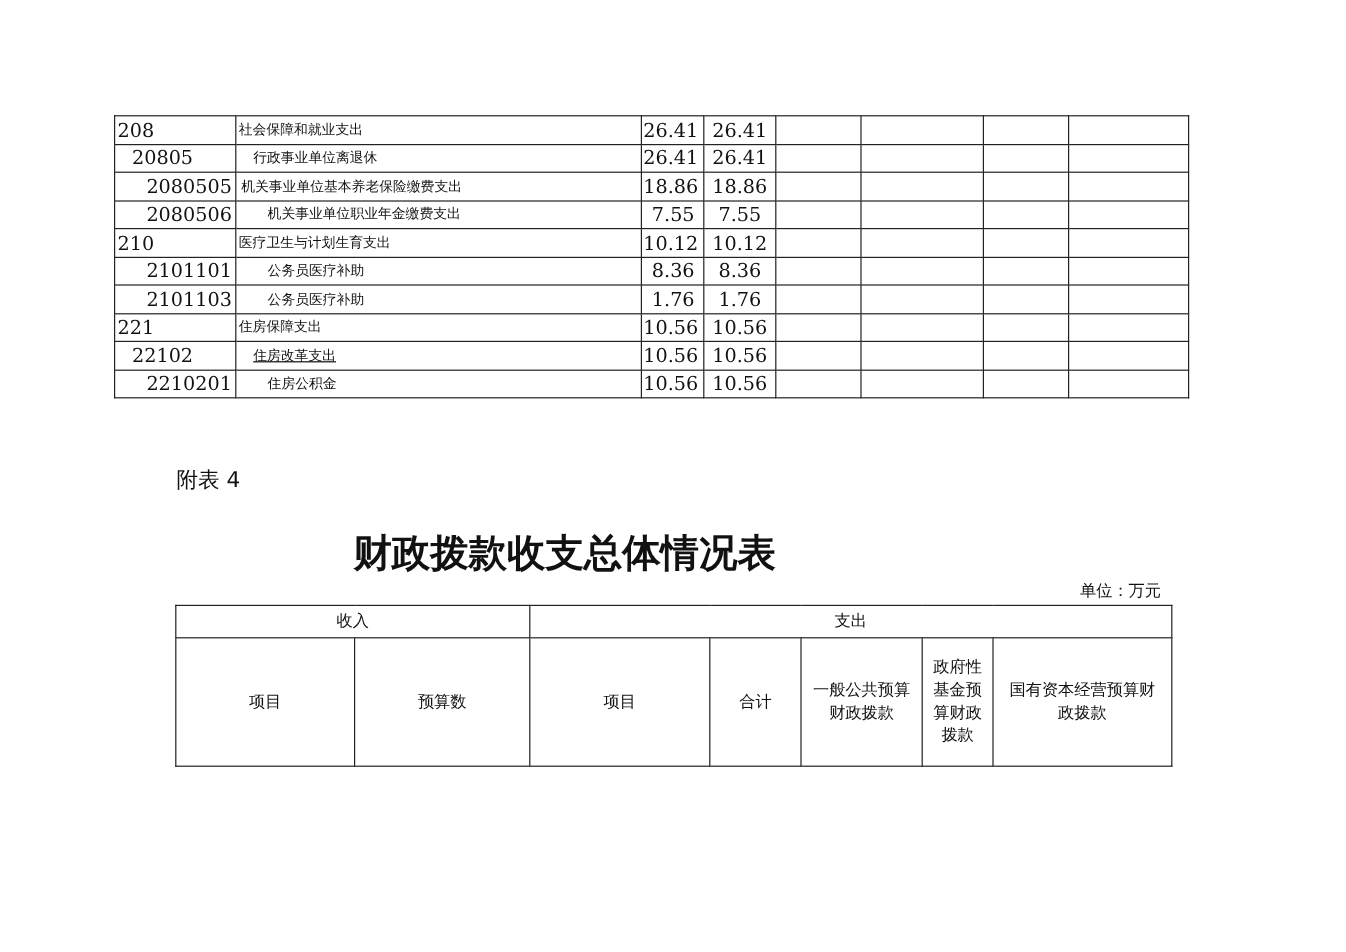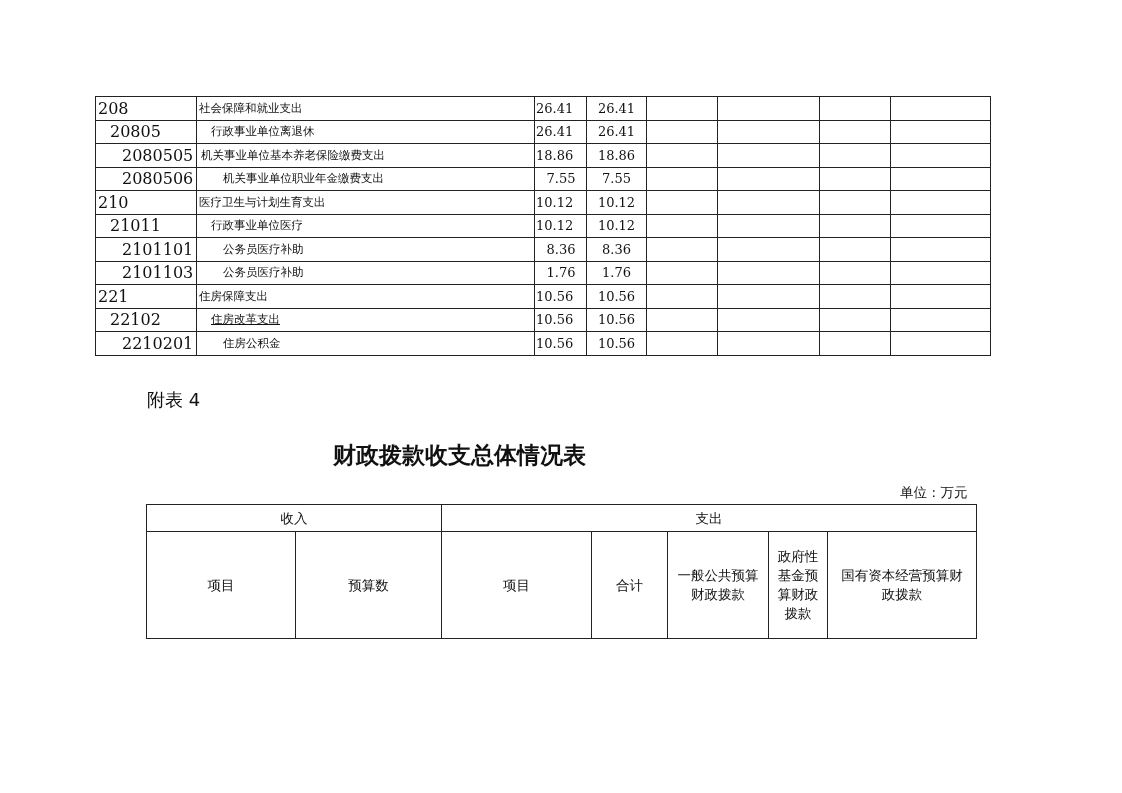--- a/index.html
+++ b/index.html
@@ -4,26 +4,26 @@
 <style>
   html, body { margin: 0; padding: 0; background: #ffffff; }
   body { width: 1122px; height: 793px; position: relative; overflow: hidden;
          font-family: "DejaVu Serif", "Liberation Serif", serif; color: #111; }
   table { border-collapse: collapse; position: absolute; table-layout: fixed; }
   td { border: 1.3px solid #222; padding: 0; overflow: hidden; white-space: nowrap; }
   #t1 { left: 95px; top: 96px; width: 895px; font-size: 11.5px; }
   #t1 tr { height: 23.5px; }
   #t1 td.code { padding-left: 2px; font-size: 16px; }
   #t1 td.name { padding-left: 2px; margin-top: 48px; }
-  #t1 td.num { text-align: center; font-size: 13px; }
+  #t1 td.num { text-align: center; font-size: 16px; }
   #t1 td.num.left { text-align: left; padding-left: 1px; }
   .caption { position: absolute; left: 147px; top: 388px; font-size: 18px;
              font-family: "DejaVu Sans", "Liberation Sans", sans-serif; }
-  .title { position: absolute; left: 1px; width: 917px; top: 440px; text-align: center;
-           font-size: 23px; font-weight: bold; letter-spacing: 0px; }
+  .title { position: absolute; left: 12px; width: 917px; top: 440px; text-align: center;
+           font-size: 32px; font-weight: bold; letter-spacing: 0px; }
   .unit { position: absolute; left: 900px; top: 484px; font-size: 13.5px; }
   #t2 { left: 146px; top: 504px; width: 830px; font-size: 13.5px; }
   #t2 td { text-align: center; white-space: normal; line-height: 19px; }
   #t2 tr.r1 { height: 27px; }
   #t2 tr.r2 { height: 107px; }
   #t2 tr.r3 { height: 32px; }
   #t2 tr.r3 td { text-align: left; padding-left: 1px; }
 </style>
 </head>
 <body>
@@ -76,30 +76,20 @@
         <td class="num left" style="text-align: center;">7.55</td>
         <td class="num">7.55</td>
         <td></td>
         <td></td>
         <td></td>
         <td></td>
       </tr>
       <tr>
         <td class="code" style="padding-left: 2px;">210</td>
         <td class="name" style="padding-left: 2px;">医疗卫生与计划生育支出</td>
-        <td class="num left">10.12</td>
-        <td class="num">10.12</td>
-        <td></td>
-        <td></td>
-        <td></td>
-        <td></td>
-      </tr>
-      <tr>
-        <td class="code" style="padding-left: 14px;">21011</td>
-        <td class="name" style="padding-left: 14px;">行政事业单位医疗</td>
         <td class="num left">10.12</td>
         <td class="num">10.12</td>
         <td></td>
         <td></td>
         <td></td>
         <td></td>
       </tr>
       <tr>
         <td class="code" style="padding-left: 26px;">2101101</td>
         <td class="name" style="padding-left: 26px;">公务员医疗补助</td>

